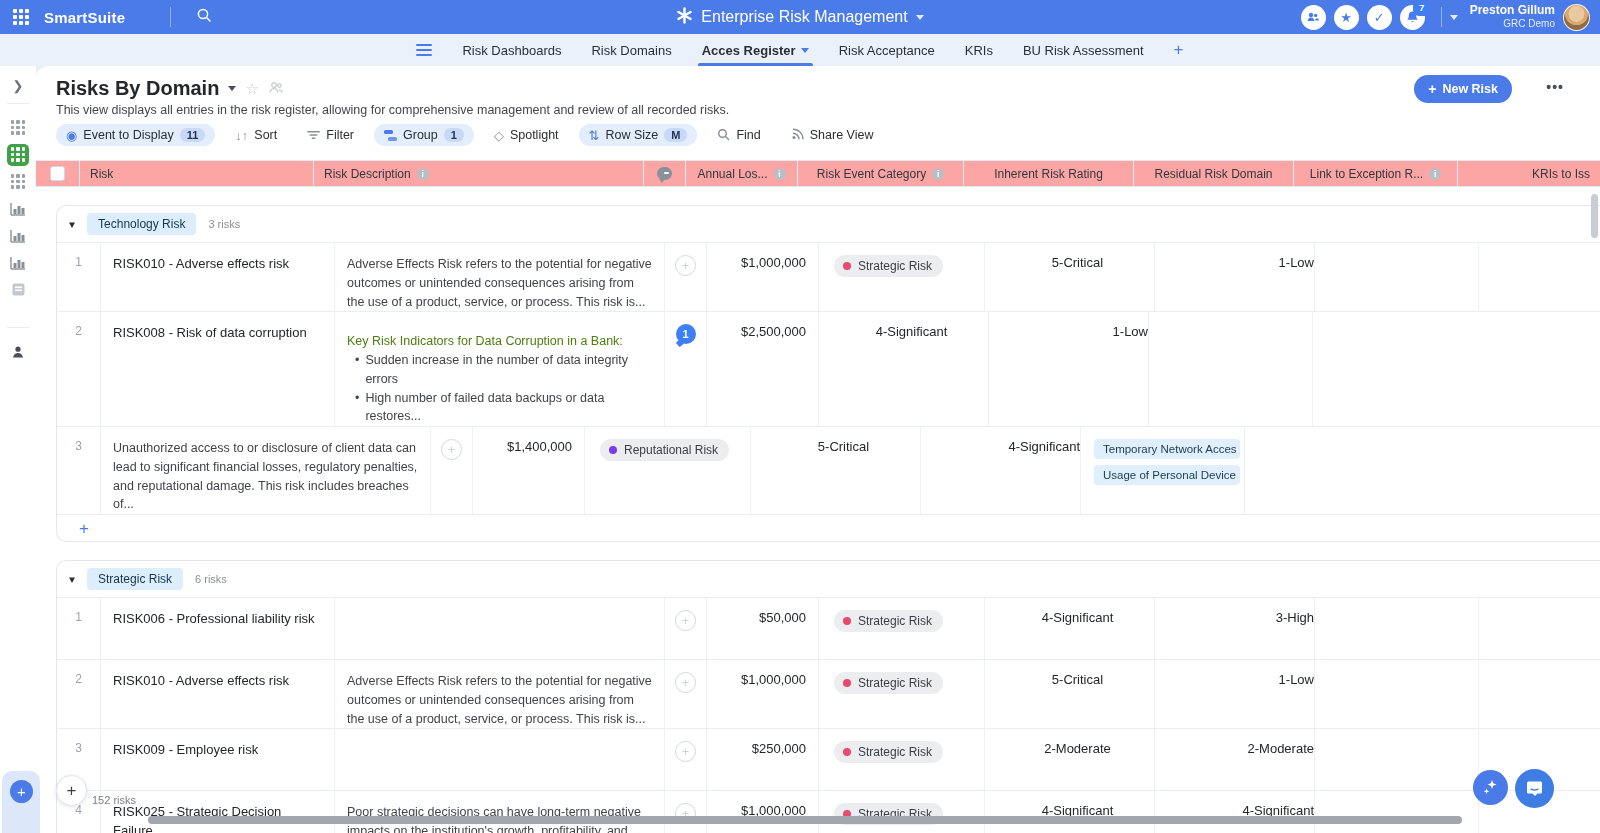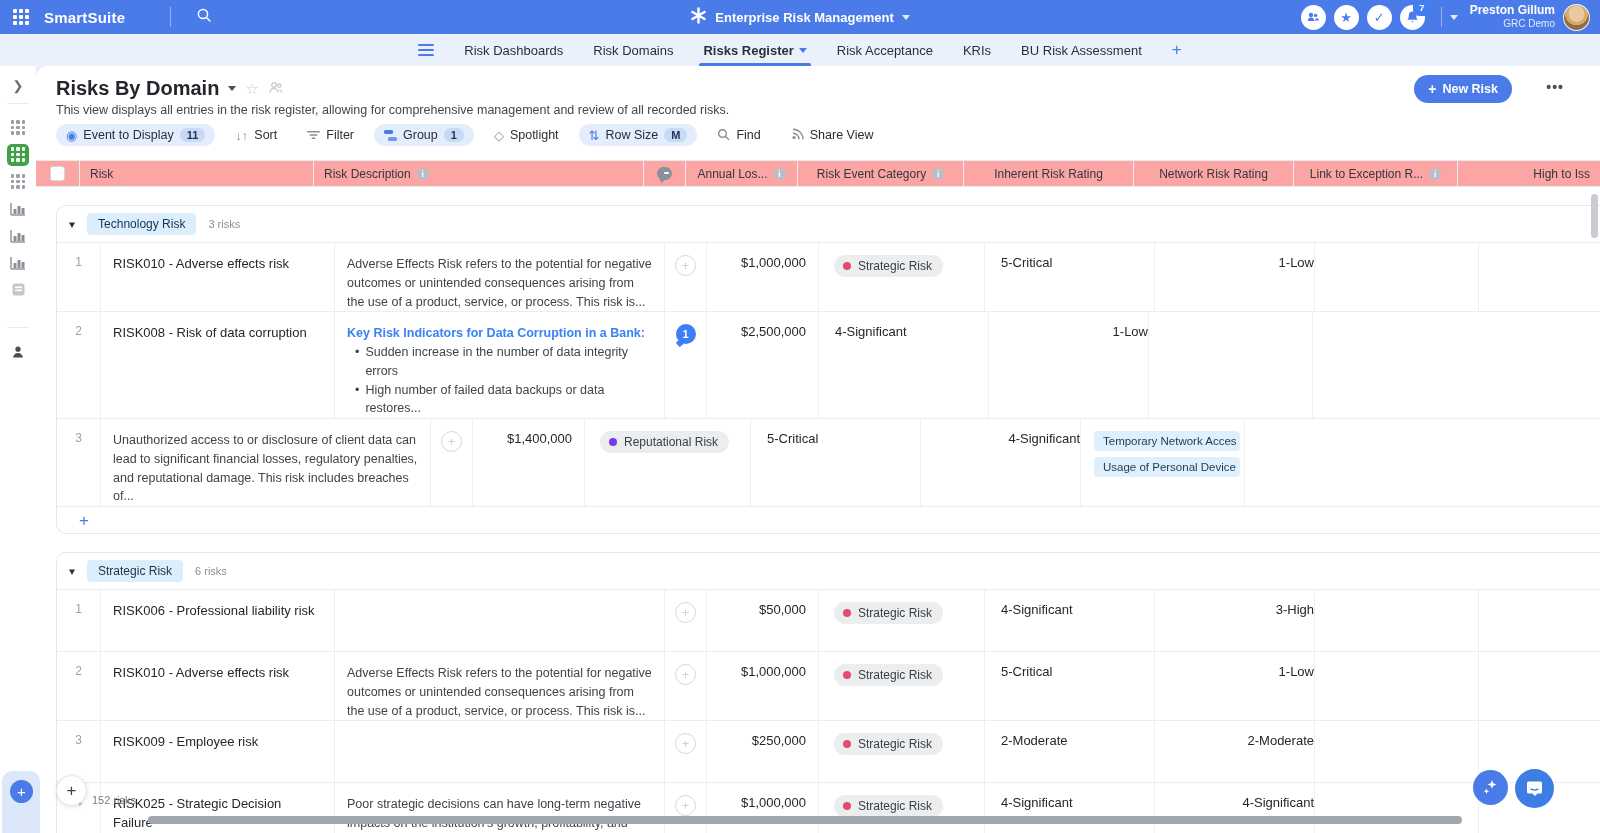--- a/index.html
+++ b/index.html
@@ -11,21 +11,21 @@
     background:#4A7BE8; display:flex; align-items:center; color:#fff; z-index:30; }
   .apps-grid { width:16px; height:16px; margin-left:13px; display:grid;
     grid-template-columns:repeat(3,4px); grid-template-rows:repeat(3,4px); gap:2px; cursor:pointer;}
   .apps-grid i { background:#fff; border-radius:1px; }
   .brand { font-size:15px; font-weight:700; margin-left:15px; letter-spacing:.2px; }
   .tb-divider { width:1px; height:20px; background:rgba(255,255,255,.4); margin-left:45px; }
   .tb-search { margin-left:25px; }
   .tb-center { position:absolute; left:0; right:0; top:0; height:34px;
     display:flex; align-items:center; justify-content:center; gap:8px; pointer-events:none;}
   .tb-center > * { pointer-events:auto; }
-  .sol-title { font-size:13px; font-weight:700; }
+  .sol-title { font-size:16px; font-weight:400; }
   .caret { display:inline-block; width:0; height:0; border-left:4px solid transparent;
     border-right:4px solid transparent; border-top:5px solid rgba(255,255,255,.85); }
   .tb-right { position:absolute; right:10px; top:0; height:34px; display:flex; align-items:center; gap:8px;}
   .circ-btn { width:25px; height:25px; border-radius:50%; background:#fff; color:#4A7BE8;
     display:flex; align-items:center; justify-content:center; font-size:13px; position:relative; cursor:pointer;}
   .badge7 { position:absolute; top:-5px; right:-6px; background:#3D7FF5; border:2px solid #4A7BE8;
     color:#fff; font-size:9.5px; font-weight:700; border-radius:6px; padding:0 4px; line-height:12px;}
   .user-block { text-align:right; line-height:1.15; margin-left:4px;}
   .user-name { font-size:12px; font-weight:700; }
   .user-role { font-size:10px; opacity:.85; }
@@ -111,26 +111,26 @@
   .ghead { height:36px; display:flex; align-items:center; gap:12px; padding-left:12px;}
   .gchev { color:#2B2F36; font-size:12px; cursor:pointer; transform:scaleY(.9);}
   .gpill { background:#DCEDFB; color:#16354F; font-size:12px; padding:4px 11px; border-radius:4px; cursor:pointer;}
   .gcount { font-size:11px; color:#8A9099; }
   .trow { display:flex; border-top:1px solid #EAEDF1; min-height:62px; background:#fff;}
   .tc { border-right:1px solid #EDF0F3; padding-top:12px; overflow:hidden;}
   .tc:last-child { border-right:none; }
   .c-sel   { width:44px;  text-align:center; font-size:12px; color:#9CA2AB;}
   .c-risk  { width:234px; padding-left:12px; padding-right:14px; font-size:13px; color:#23262B; line-height:1.45;}
   .c-desc  { width:330px; padding-left:12px; padding-right:10px; font-size:12.5px; color:#3F444C; line-height:1.5;}
-  .c-desc .dtitle { font-weight:700; color:#3b82f6; }
+  .c-desc .dtitle { font-weight:400; color:#4d7c0f;margin-top:8px; }
   .c-desc .bullet { display:flex; gap:6px; padding-left:8px;}
   .c-comm  { width:42px; display:flex; justify-content:center;}
   .c-annual{ width:112px; text-align:right; padding-right:12px; font-size:13px; color:#23262B;}
   .c-cat   { width:166px; padding-left:15px;}
-  .c-inh   { width:170px; padding-left:16px; font-size:13px; color:#23262B;}
+  .c-inh   { width:170px; padding-left:16px; font-size:13px; color:#23262B;text-align:center;}
   .c-res   { width:160px; padding-left:15px; font-size:13px; color:#23262B;text-align:right;}
   .c-exc   { width:164px; padding-left:13px; display:flex; flex-direction:column; gap:6px; align-items:flex-start;}
   .c-iss   { flex:1; }
   .catpill { display:inline-flex; align-items:center; gap:7px; background:#ECEDEF; border-radius:12px;
     padding:4px 11px 4px 9px; font-size:12px; color:#3A3F46; white-space:nowrap; cursor:default;}
   .catdot { width:8px; height:8px; border-radius:50%; flex:none;}
   .excpill { background:#DFF0FC; color:#1C3A52; font-size:11.5px; padding:4px 9px; border-radius:4px;
     max-width:146px; white-space:nowrap; overflow:hidden; cursor:pointer;}
   .bub-out { width:21px; height:21px; border-radius:50%; border:1.4px solid #D3D7DD; color:#CDD2D8;
     font-size:13px; display:flex; align-items:center; justify-content:center; cursor:pointer; background:#fff;}
@@ -226,21 +226,21 @@
       <i></i>
     </div>
   <div id="tabs" style="display:flex;gap:30px;align-items:center;">
       <div class="tab">
         <span>Risk Dashboards</span>
       </div>
       <div class="tab">
         <span>Risk Domains</span>
       </div>
       <div class="tab active">
-        <span>Risks Register</span>
+        <span>Acces Register</span>
         <span class="caret"></span>
       </div>
       <div class="tab">
         <span>Risk Acceptance</span>
       </div>
       <div class="tab">
         <span>KRIs</span>
       </div>
       <div class="tab">
         <span>BU Risk Assessment</span>
@@ -435,28 +435,28 @@
         <span class="info-dot">i</span>
       </div>
     <div class="hc center" style="width:166px;">
         <span>Risk Event Category</span>
         <span class="info-dot">i</span>
       </div>
     <div class="hc center" style="width:170px;">
         <span>Inherent Risk Rating</span>
       </div>
     <div class="hc center" style="width:160px;">
-        <span>Network Risk Rating</span>
+        <span>Residual Risk Domain</span>
       </div>
     <div class="hc center" style="width:164px;">
         <span>Link to Exception R...</span>
         <span class="info-dot">i</span>
       </div>
     <div class="hc" style="flex:1;justify-content:flex-end;border-right:none;">
-        <span>High to Iss</span>
+        <span>KRIs to Iss</span>
       </div>
   </div>
 
   <div class="scroll-body" id="groups">
       <div class="gcard">
         <div class="ghead">
           <span class="gchev">▾</span>
           <span class="gpill">Technology Risk</span>
           <span class="gcount">3 risks</span>
         </div>

